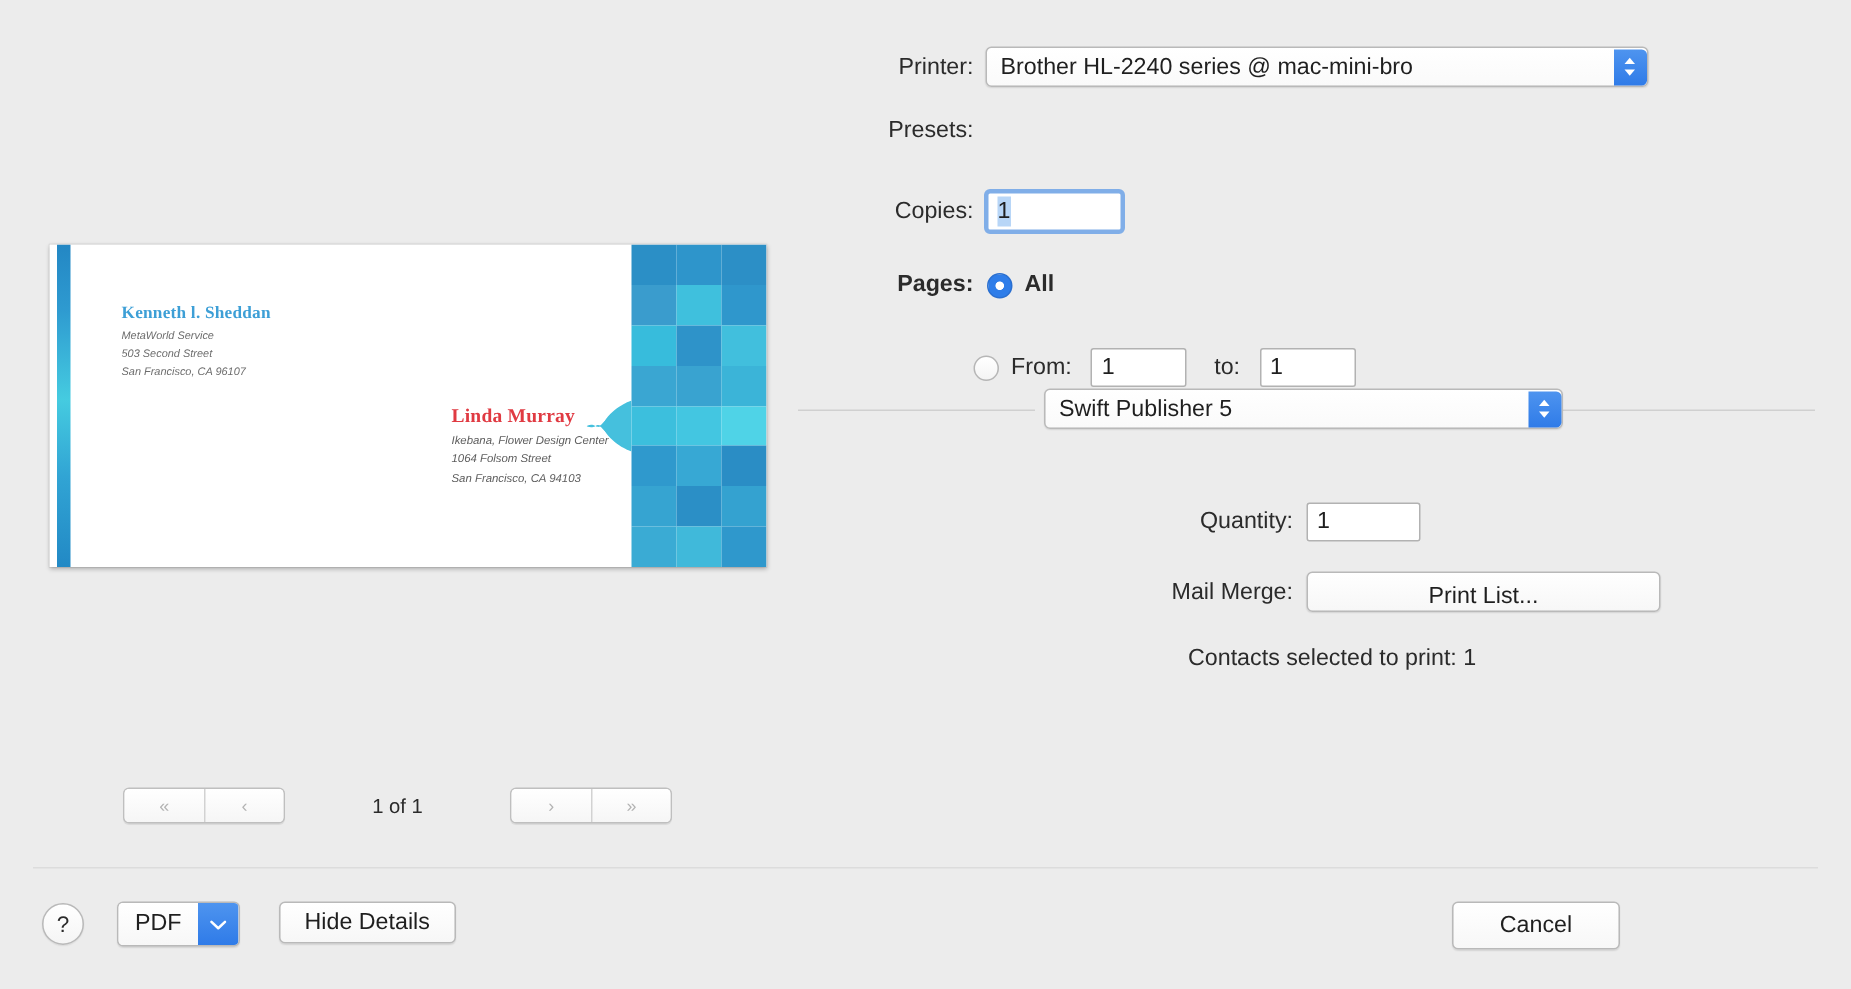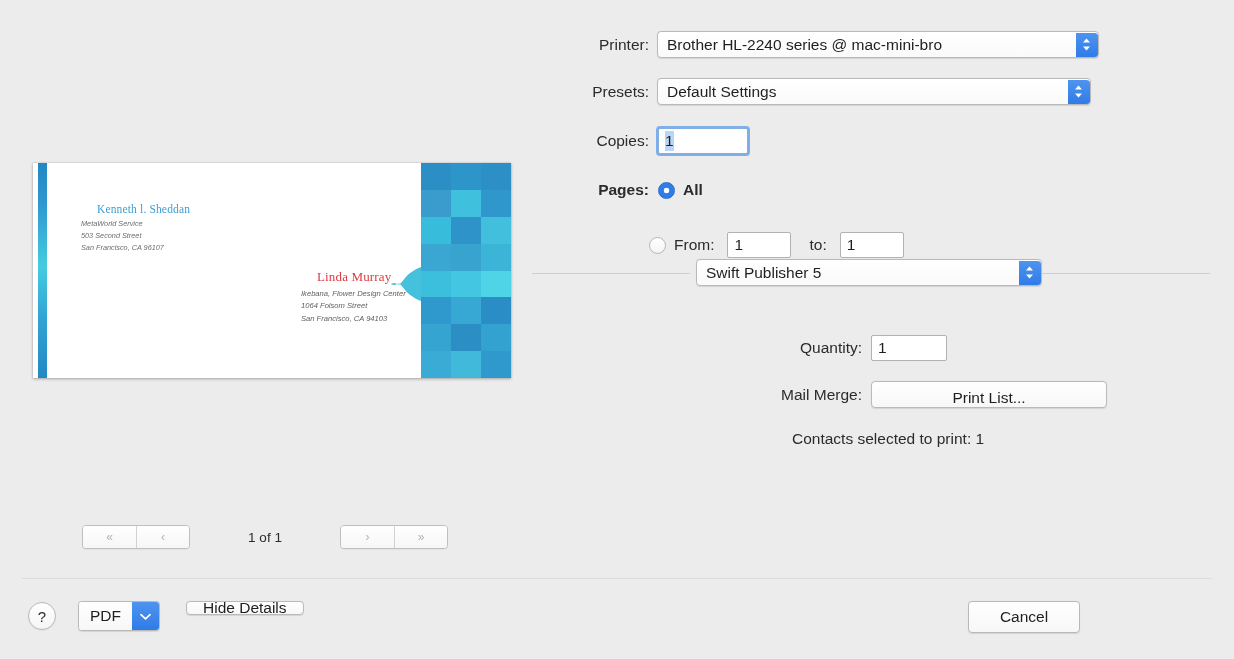--- a/index.html
+++ b/index.html
@@ -59,26 +59,25 @@
     width: 210px;
   }
   .addr-to {
     position: absolute;
     left: 268px; top: 106px;
     width: 150px;
     text-align: left;
   }
   .addr-name {
     font-family: "Liberation Serif", serif;
-    font-weight: normal;
+    font-weight: bold;
     font-size: 12.5px;
     letter-spacing: 0.15px;
     margin-bottom: 3px;
     white-space: nowrap;
-    margin-left: 16px;
   }
   .addr-name.from { color: #3d9fd6; font-size: 11.5px; }
   .addr-name.to { color: #e03a42; font-size: 13px; }
   .addr-line {
     font-family: "Liberation Sans", sans-serif;
     font-style: italic;
     font-size: 7.3px;
     line-height: 1.62;
     color: #6d6d6d;
     white-space: nowrap;
@@ -279,21 +278,21 @@
     background: linear-gradient(to bottom, #ffffff, #f7f7f7);
   }
   .pdf-btn .pchev {
     width: 27px;
     background: linear-gradient(to bottom, #4e94ef, #2f7be8);
     display: flex; align-items: center; justify-content: center;
   }
   .details-btn {
     position: absolute;
     left: 186px; top: 601px;
-    height: 14px;
+    height: 28px;
     padding: 0 16px;
   }
   .cancel-btn {
     position: absolute;
     left: 968px; top: 601px;
     width: 112px; height: 32px;
   }
   .print-btn {
     position: absolute;
     left: 1098px; top: 601px;
@@ -389,29 +388,20 @@
         <svg width="9" height="15" viewBox="0 0 9 15">
           <path d="M4.5 1.5 L8 5.6 L1 5.6 Z" fill="#ffffff"></path>
           <path d="M4.5 13.5 L8 9.4 L1 9.4 Z" fill="#ffffff"></path>
         </svg>
       </div>
     </div>
   </div>
 
   <div class="opt-row" style="left:560px; top:78px;">
     <div class="opt-label" style="width:89px;">Presets:</div>
-    <div class="popup" style="width:434px; margin-left:8px;">
-      <div class="ptext">Default Settings</div>
-      <div class="parrows">
-        <svg width="9" height="15" viewBox="0 0 9 15">
-          <path d="M4.5 1.5 L8 5.6 L1 5.6 Z" fill="#ffffff"></path>
-          <path d="M4.5 13.5 L8 9.4 L1 9.4 Z" fill="#ffffff"></path>
-        </svg>
-      </div>
-    </div>
   </div>
 
   <div class="opt-row" style="left:560px; top:128px;">
     <div class="opt-label" style="width:89px;">Copies:</div>
     <div class="textfield focused" style="width:90px; margin-left:9px;">
       <span class="sel">1</span>
     </div>
   </div>
 
   <div class="opt-row" style="left:560px; top:181px;font-weight:bold;">

